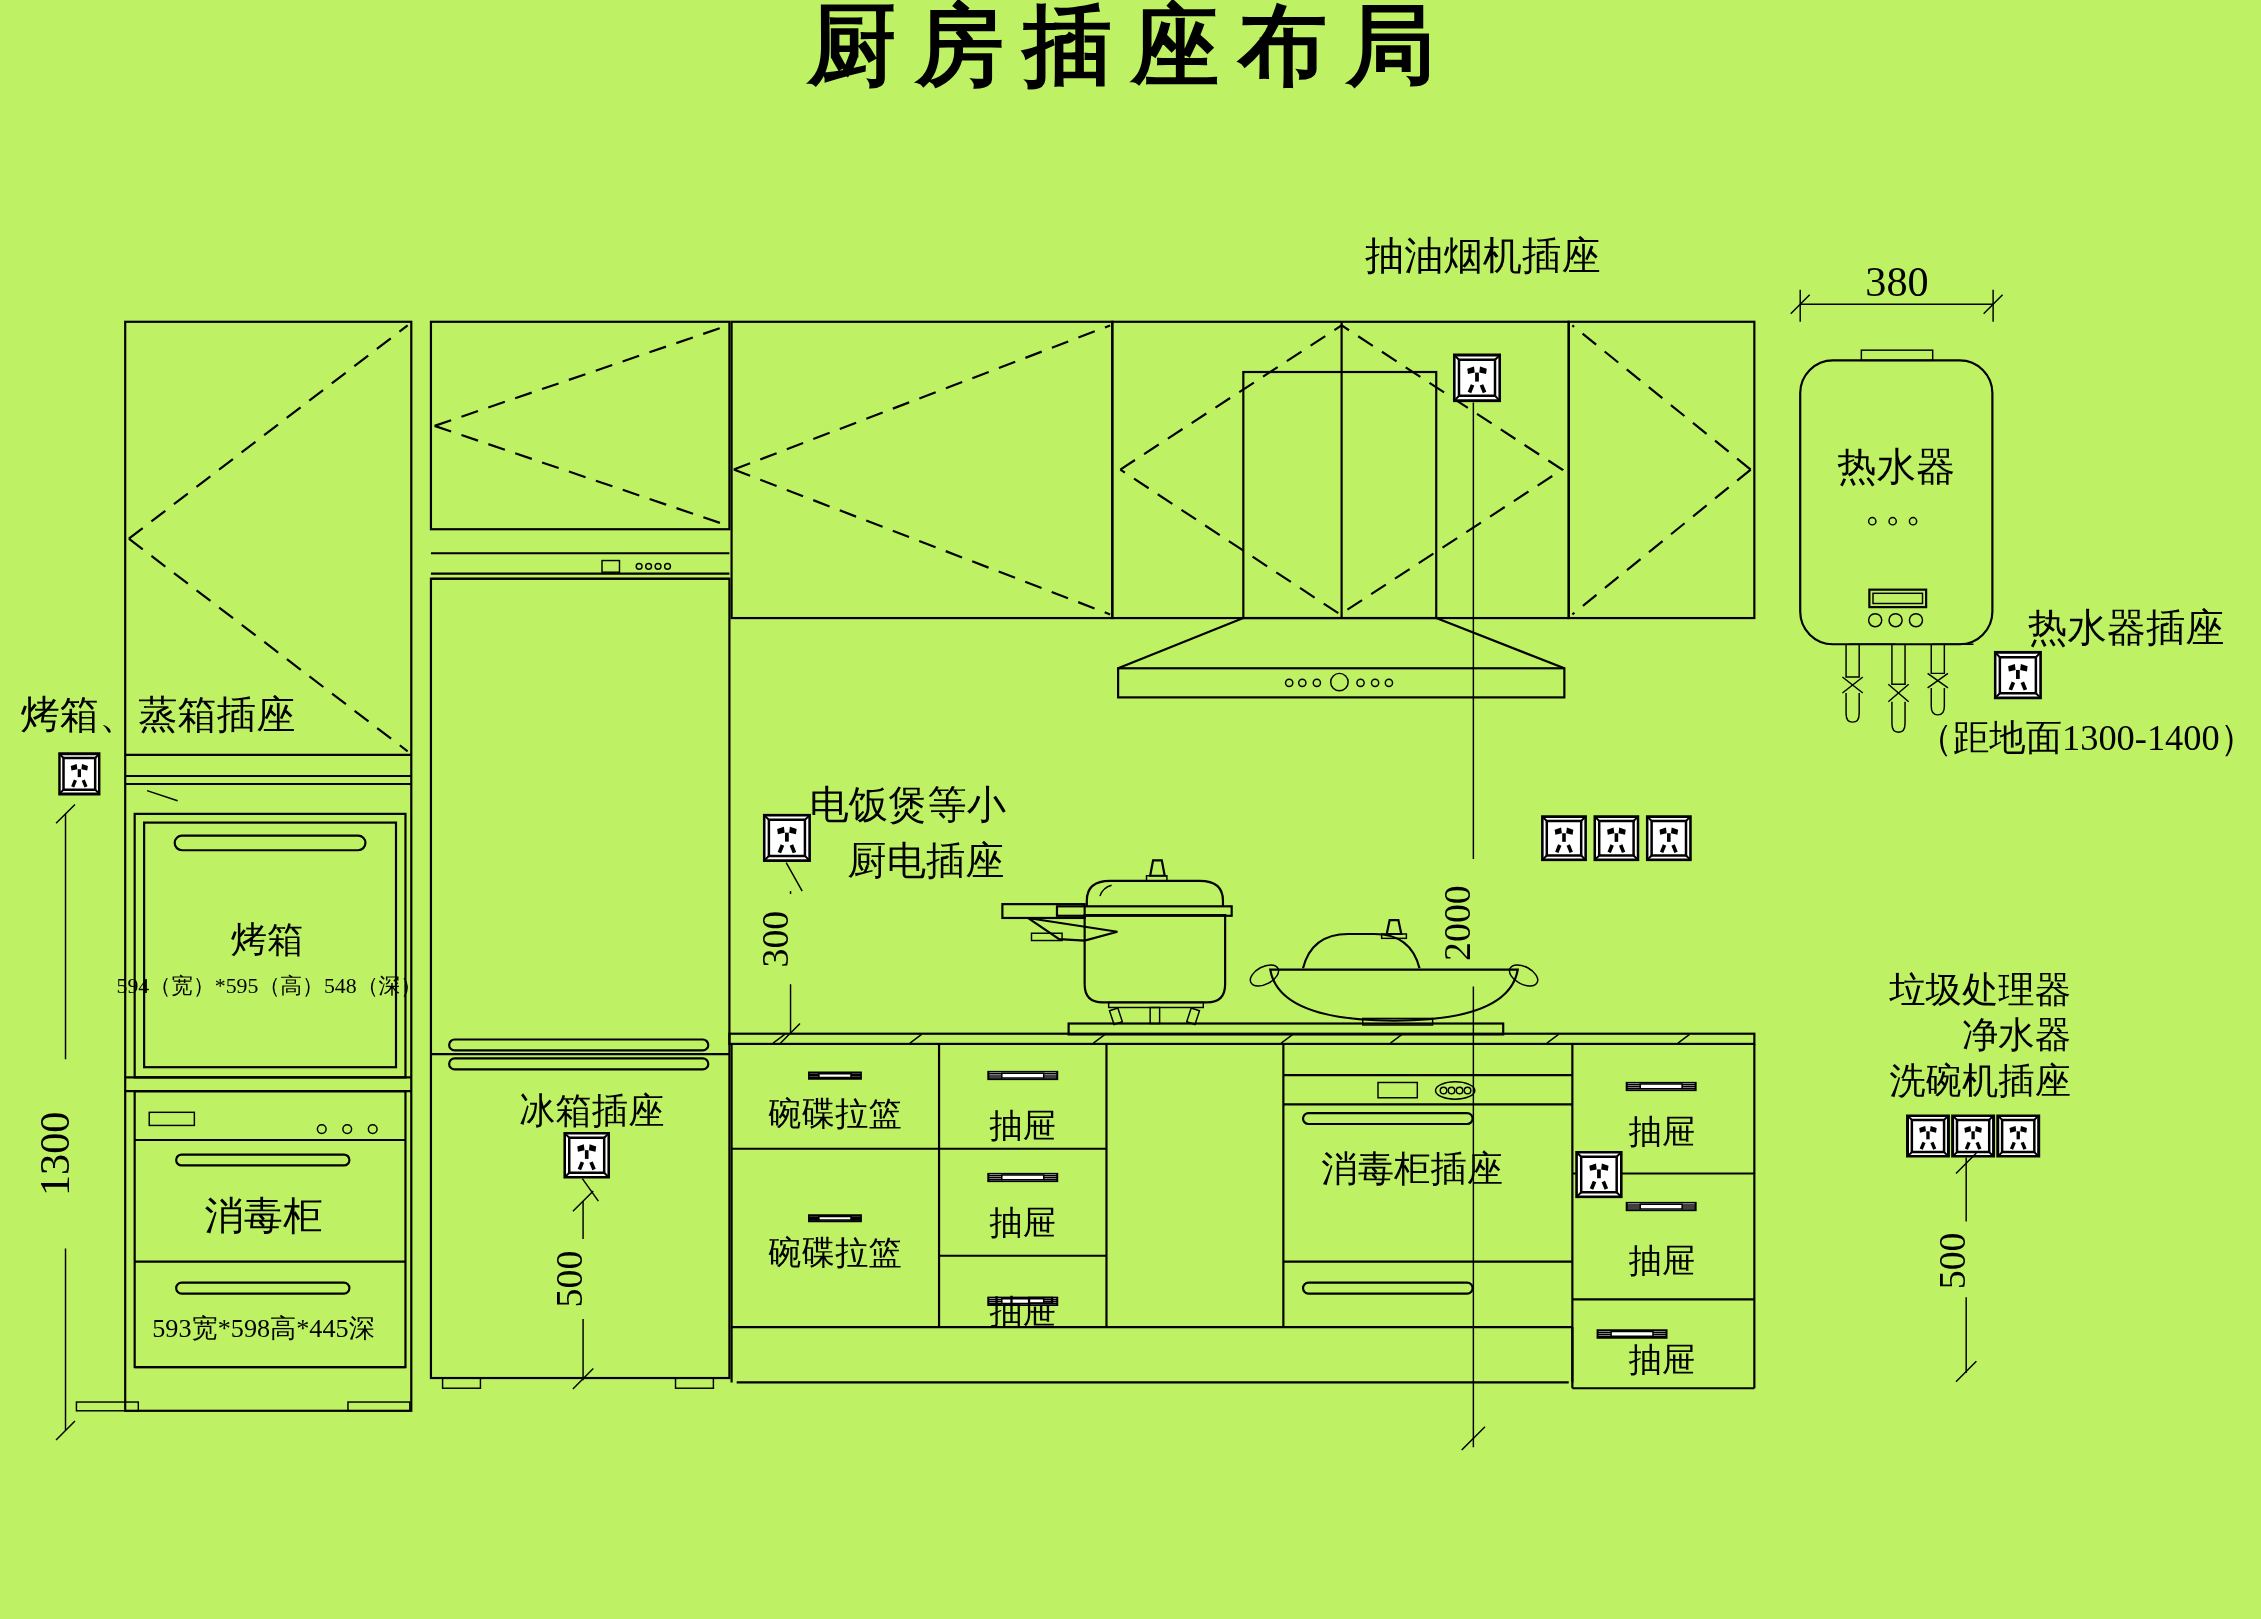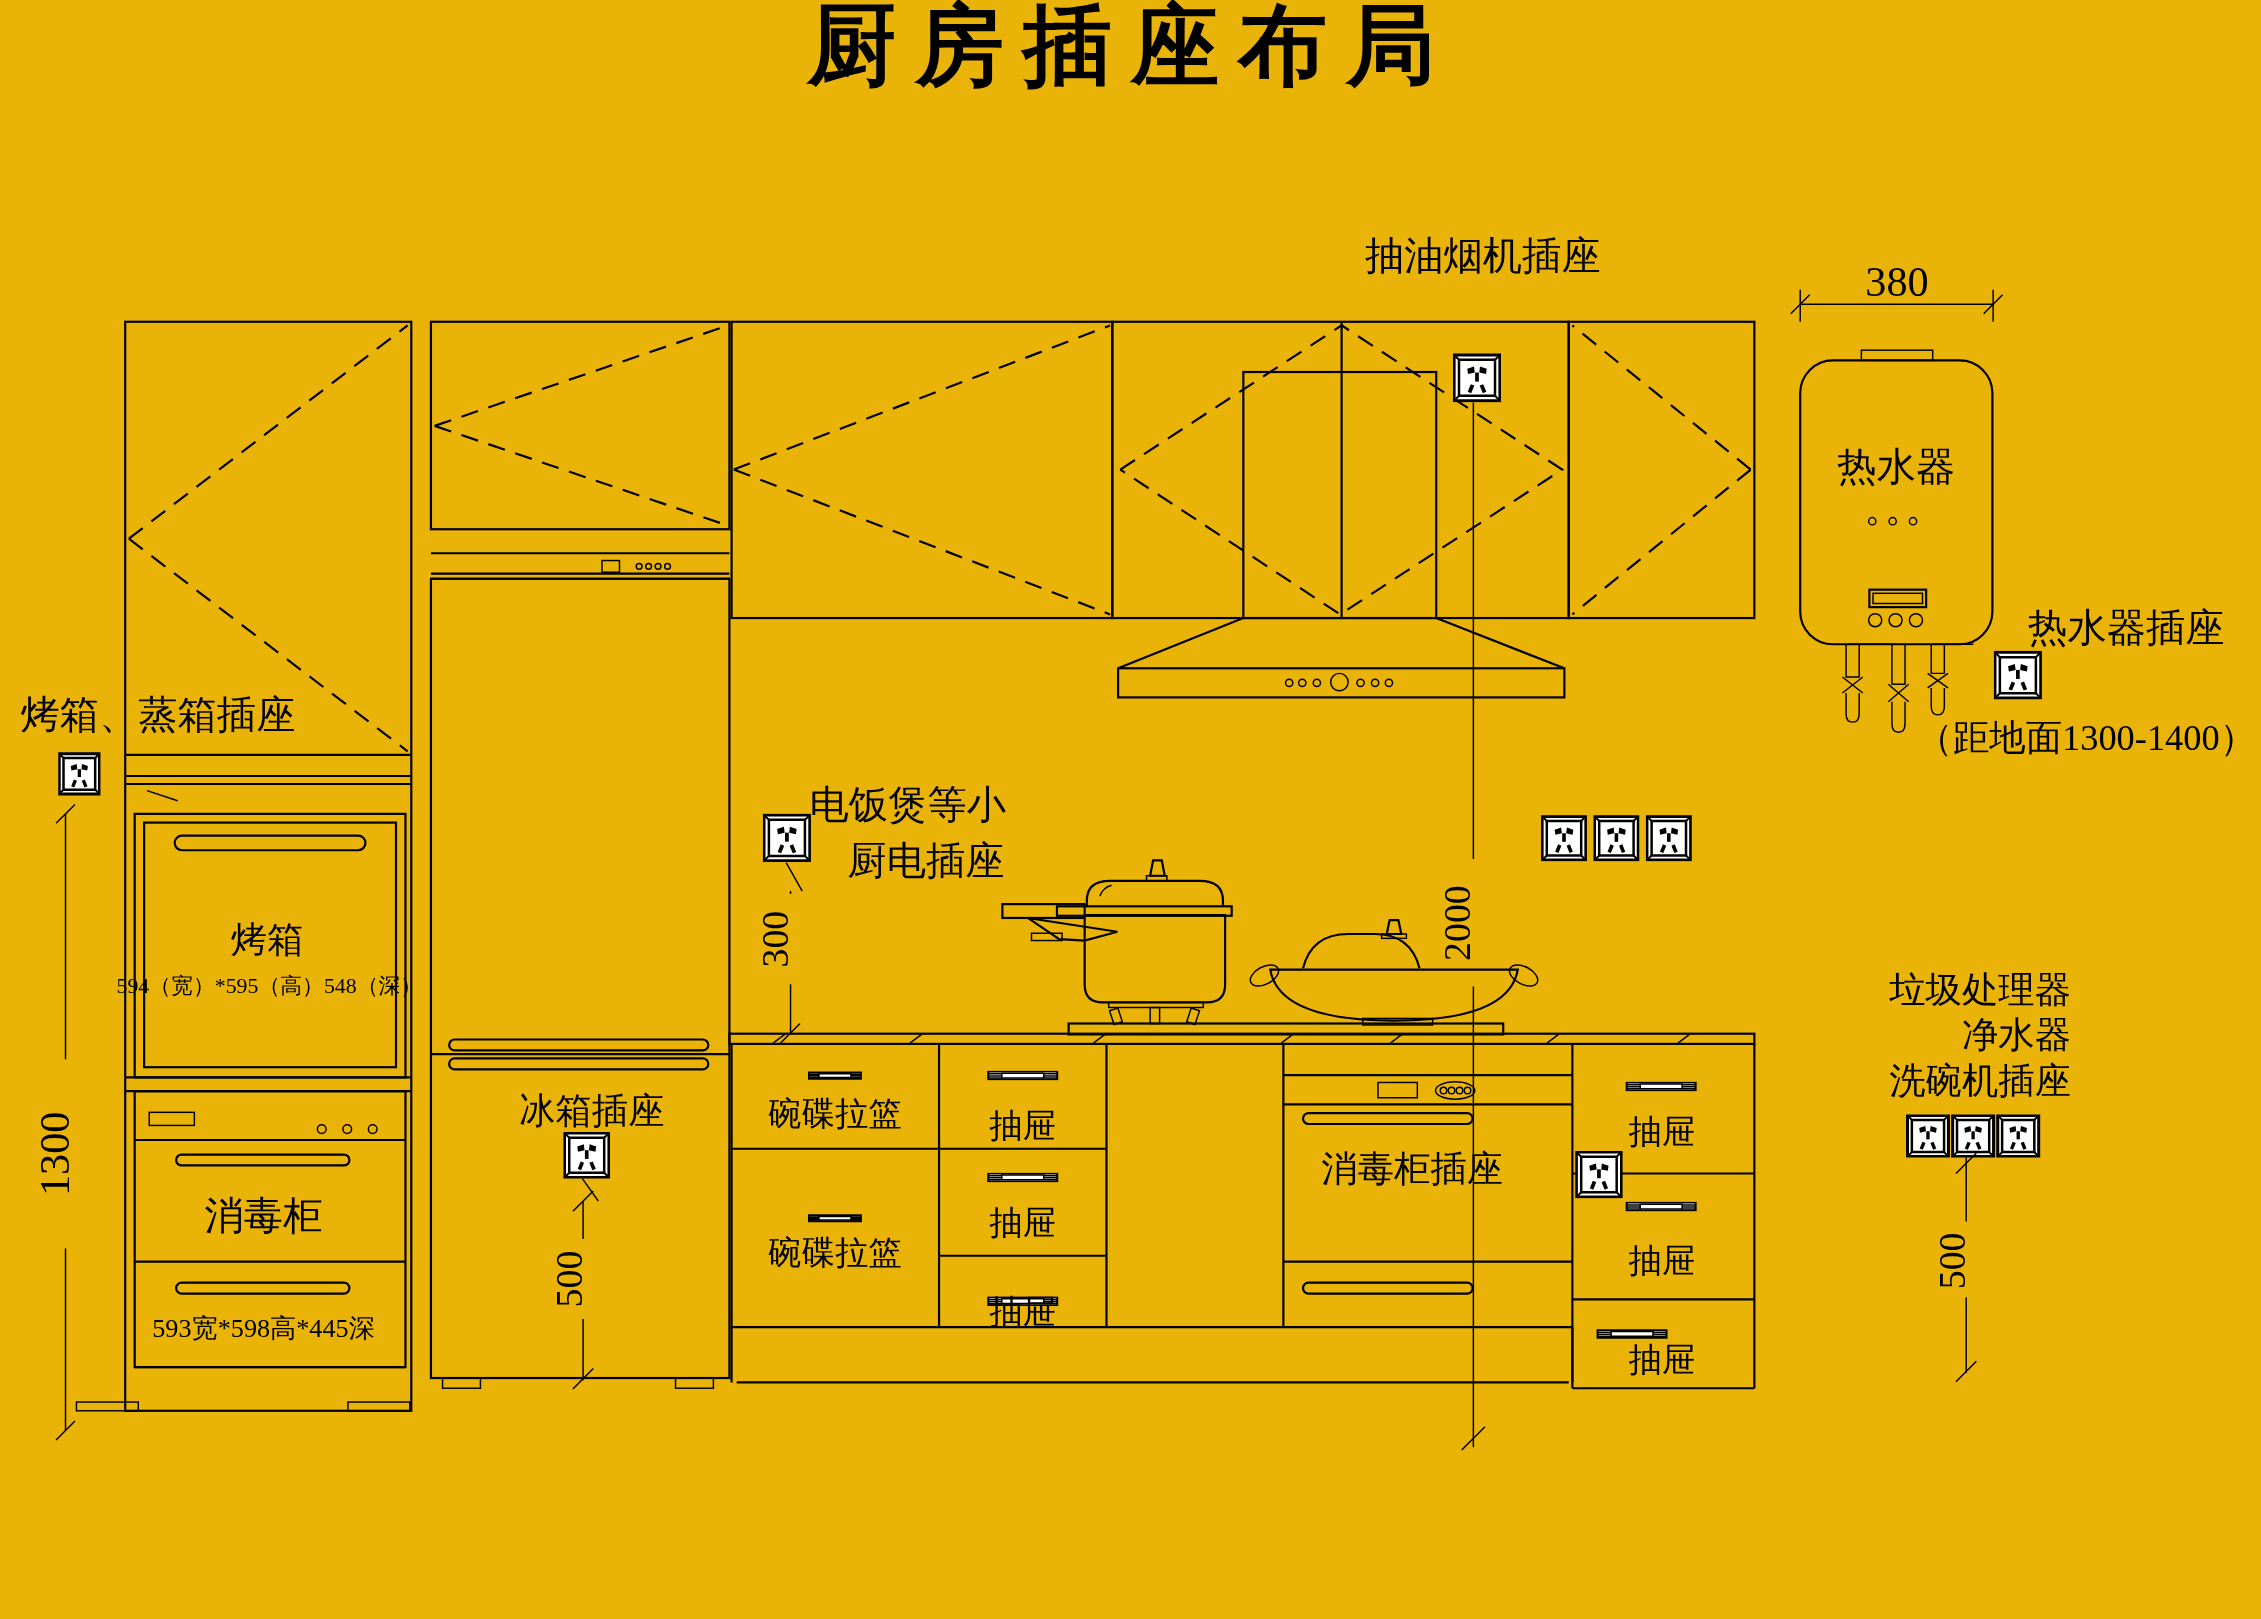--- a/index.html
+++ b/index.html
@@ -1,17 +1,17 @@
 <!DOCTYPE html>
 <html style="font-size:11.6px"><head>
 <meta charset="utf-8">
 <style>
   html,body{margin:0;padding:0;background:#ffffff;}
   body{font-family:"Liberation Sans",sans-serif;}
-  #stage{width:2261px;height:1619px;position:relative;background:#eab308;}
+  #stage{width:2261px;height:1619px;position:relative;background:#bef264;}
   svg{display:block;}
   text{fill:#000;}
   .t-title{font-size:122px;font-weight:600;letter-spacing:26px;font-family:"Liberation Sans",sans-serif;}
   .t-label{font-size:54px;font-family:"Liberation Serif",serif;}
   .t-label-s{font-size:50px;font-family:"Liberation Serif",serif;}
   .t-label-xs{font-size:46px;font-family:"Liberation Serif",serif;}
   .t-dim{font-size:58px;font-family:"Liberation Serif",serif;}
   .t-dim-s{font-size:52px;font-family:"Liberation Serif",serif;}
   .t-tiny{font-size:30px;font-family:"Liberation Serif",serif;}
   .t-small{font-size:36px;font-family:"Liberation Serif",serif;}

